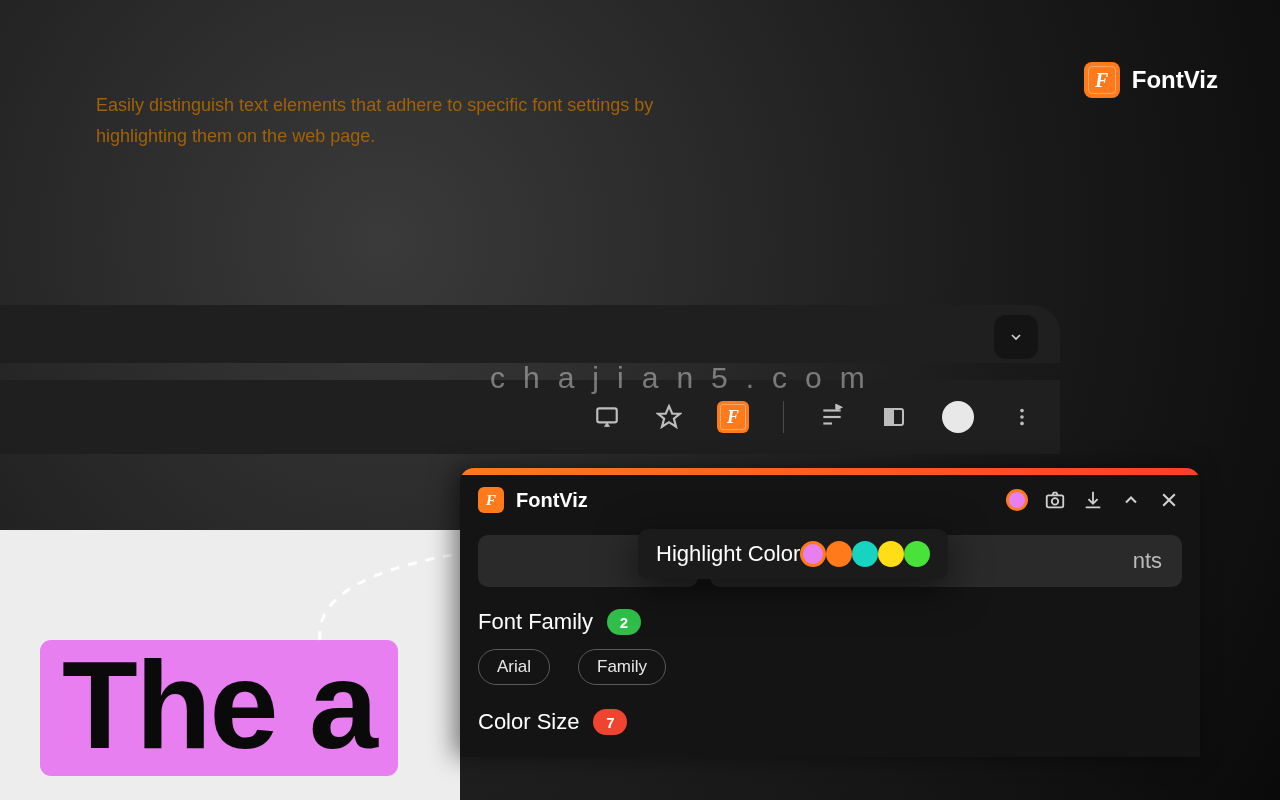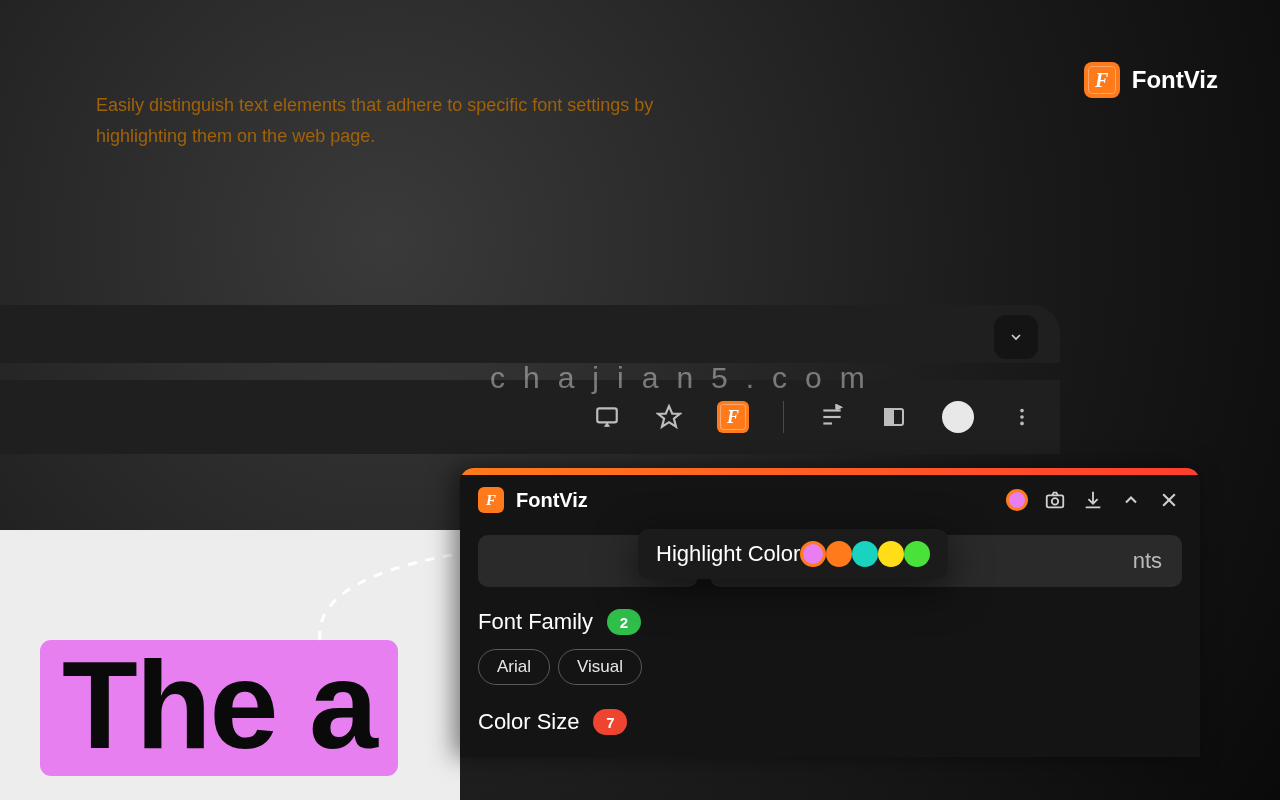--- a/index.html
+++ b/index.html
@@ -162,21 +162,21 @@
   font-size:22px;color:#fff;
   z-index:5;
 }
 .hc-swatch{width:26px;height:26px;border-radius:50%;}
 .hc-sel{border:3px solid #ff7a1a;}
 
 .section-label{display:flex;align-items:center;gap:14px;font-size:22px;color:#fff;margin-bottom:14px;}
 .badge{display:inline-flex;align-items:center;justify-content:center;min-width:34px;height:26px;border-radius:13px;font-size:15px;font-weight:600;color:#fff;padding:0 10px;}
 .badge-green{background:#2fbf4a;}
 
-.chips{display:flex;gap:8px;margin-bottom:24px;}
+.chips{display:flex;gap:28px;margin-bottom:24px;}
 .chip{
   border:1.5px solid #5a5a5a;
   border-radius:22px;
   padding:7px 18px;
   font-size:17px;color:#e6e6e6;
   background:transparent;
 }
 
 
 .arrow-svg{position:absolute;left:230px;top:510px;pointer-events:none;}
@@ -303,21 +303,21 @@
         <span class="hc-swatch" style="background:#48e23b"></span>
       </div>
     </div>
 
     <div class="section-label">
       <span>Font Family</span>
       <span class="badge badge-green">2</span>
     </div>
     <div class="chips">
       <span class="chip">Arial</span>
-      <span class="chip">Visual</span>
+      <span class="chip">Family</span>
     </div>
 
     <div class="section-label">
       <span>Color Size</span>
       <span class="badge" style="background:#ef4530">7</span>
     </div>
   </div>
 </div>
 
 </body></html>

